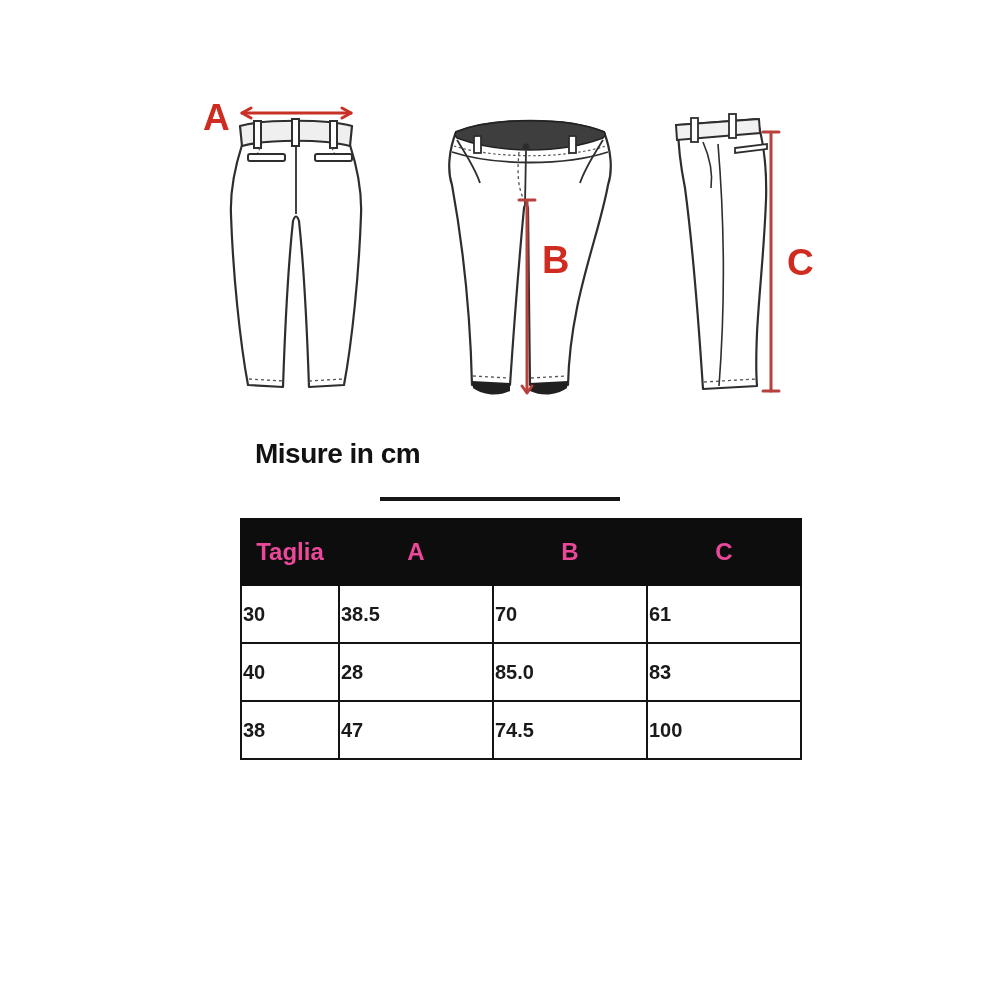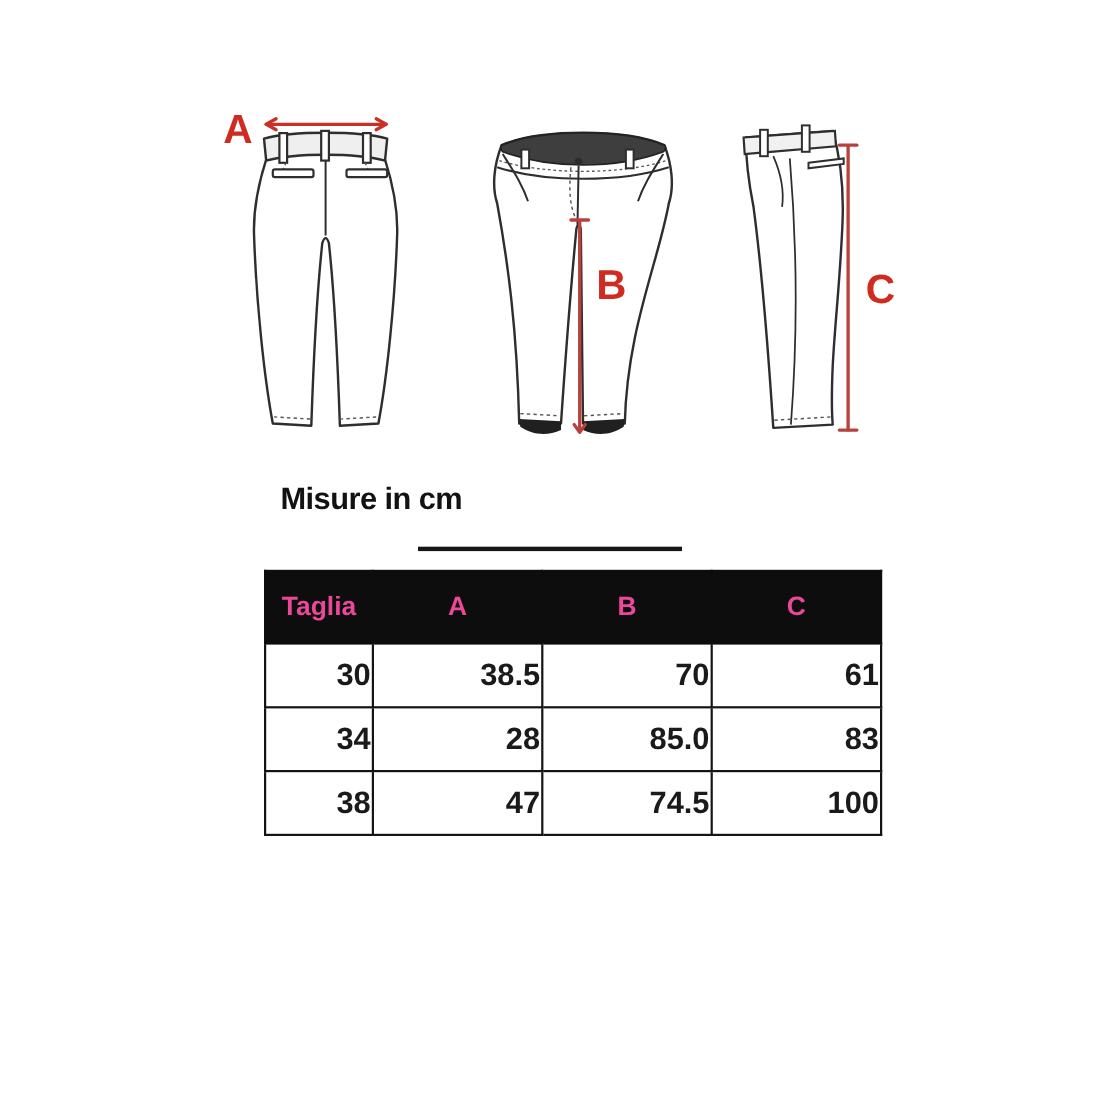--- a/index.html
+++ b/index.html
@@ -25,22 +25,22 @@
   table.size-table{
     position:absolute;left:240px;top:518px;width:560px;
     border-collapse:collapse;table-layout:fixed;
     font-family:"Liberation Sans", sans-serif;
   }
   table.size-table th{
     background:#0d0d0d;color:#ec4899;font-size:24px;font-weight:bold;
     height:62px;border:2px solid #0d0d0d;text-align:center;
   }
   table.size-table td{
-    background:#ffffff;color:#1a1a1a;font-size:28px;font-weight:bold;
-    height:54px;border:2px solid #141414;text-align:right;
+    background:#ffffff;color:#1a1a1a;font-size:20px;font-weight:bold;
+    height:54px;border:2px solid #141414;text-align:left;
   }
 </style>
 </head>
 <body>
 
 <div class="canvas">
 
   <svg class="drawing" style="left:205px;top:88px" width="180" height="320" viewBox="0 0 180 320">
     <g>
       <path d="M37,57 C29,82 25,104 26,127 C28,186 35,254 43,297
@@ -136,21 +136,21 @@
       </tr>
     </thead>
     <tbody>
       <tr>
         <td>30</td>
         <td>38.5</td>
         <td>70</td>
         <td>61</td>
       </tr>
       <tr>
-        <td>34</td>
+        <td>40</td>
         <td>28</td>
         <td>85.0</td>
         <td>83</td>
       </tr>
       <tr>
         <td>38</td>
         <td>47</td>
         <td>74.5</td>
         <td>100</td>
       </tr>

